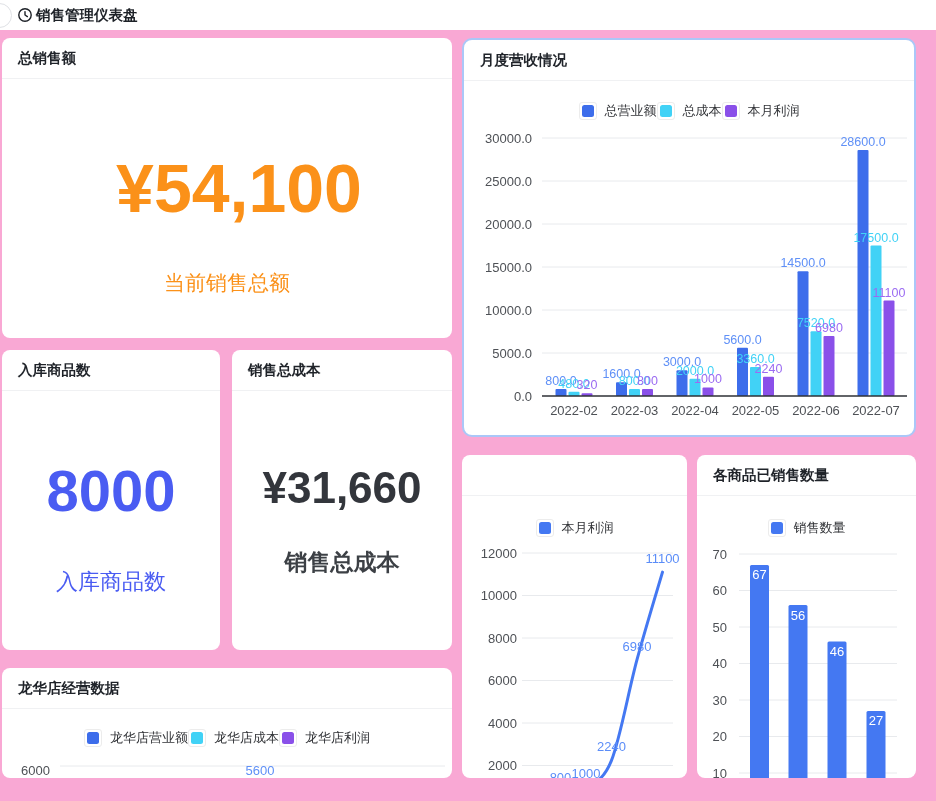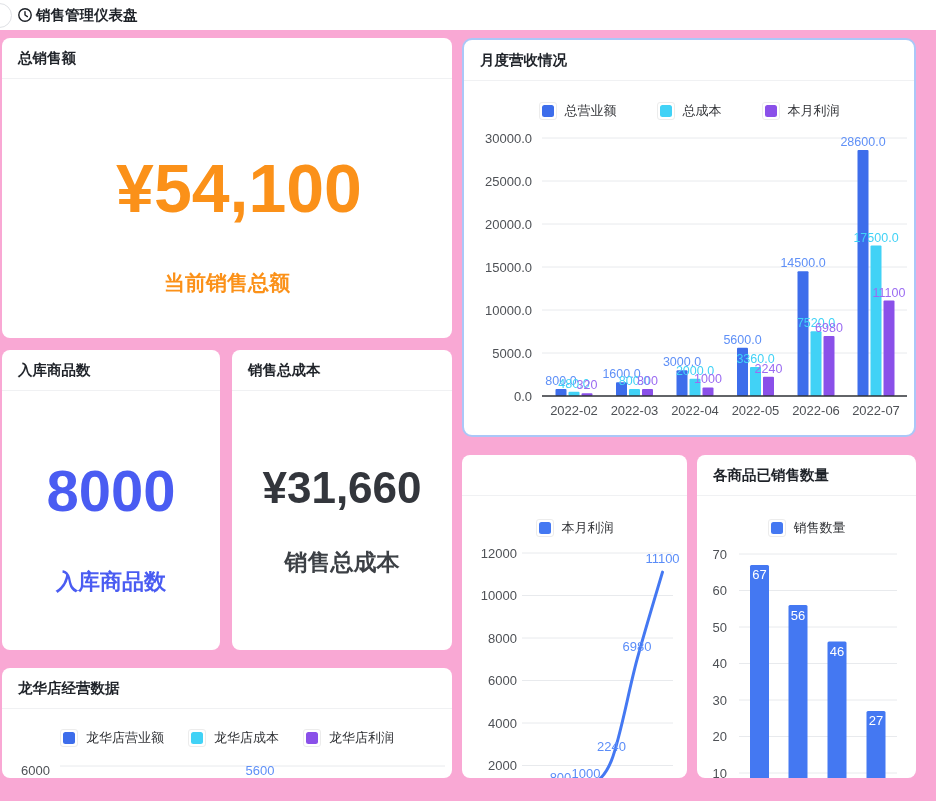--- a/index.html
+++ b/index.html
@@ -17,31 +17,31 @@
   .divider{position:absolute;left:0;right:0;top:40px;height:1px;background:#f0f1f3;}
   .selected{border:2px solid #aac7f8;border-radius:10px;}
   #card-total{left:2px;top:38px;width:450px;height:300px;}
   #card-stock{left:2px;top:350px;width:218px;height:300px;}
   #card-cost{left:232px;top:350px;width:220px;height:300px;}
   #card-longhua{left:2px;top:668px;width:450px;height:110px;}
   #card-monthly{left:462px;top:38px;width:454px;height:399px;padding-left:40px;}
   #card-profit{left:462px;top:455px;width:225px;height:323px;}
   #card-product{left:697px;top:455px;width:219px;height:323px;}
   .kpi-value{position:absolute;left:0;right:0;text-align:center;font-weight:700;white-space:nowrap;}
-  .kpi-caption{position:absolute;left:0;right:0;text-align:center;font-weight:700;white-space:nowrap;}
+  .kpi-caption{position:absolute;left:0;right:0;text-align:center;font-weight:400;white-space:nowrap;}
   #card-total .kpi-value{top:108px;font-size:68px;line-height:84px;color:#fb9119;padding-left:24px;}
   #card-total .kpi-caption{top:230px;font-size:21px;line-height:30px;color:#fb9119;}
   #card-stock .kpi-value{top:105px;font-size:58px;line-height:72px;color:#4a5cf2;}
   #card-stock .kpi-caption{top:217px;font-size:22px;line-height:30px;color:#4a5cf2;}
   #card-cost .kpi-value{top:108px;font-size:44px;line-height:60px;color:#33363c;font-weight:700;}
   #card-cost .kpi-caption{top:196px;font-size:23px;line-height:32px;color:#3c4045;font-weight:600;}
   .legend{position:absolute;left:0;right:0;display:flex;justify-content:center;align-items:center;}
-  #card-monthly .legend{top:62px;gap:40px;}
+  #card-monthly .legend{top:62px;}
   #card-profit .legend,#card-product .legend{top:64px;gap:30px;}
-  #card-longhua .legend{top:61px;gap:24px;}
+  #card-longhua .legend{top:61px;}
   .legend-item{display:flex;align-items:center;gap:8px;cursor:pointer;}
   .legend-box{width:18px;height:18px;background:#fff;border:1px solid #ececec;border-radius:3px;
         display:flex;align-items:center;justify-content:center;box-sizing:border-box;}
   .legend-swatch{width:12px;height:12px;border-radius:2.5px;}
   .legend-label{font-size:13px;color:#303236;}
   svg.chart{position:absolute;left:0;top:0;}
   svg text{font-family:"Liberation Sans","DejaVu Sans",sans-serif;}
 </style>
 </head>
 <body>

